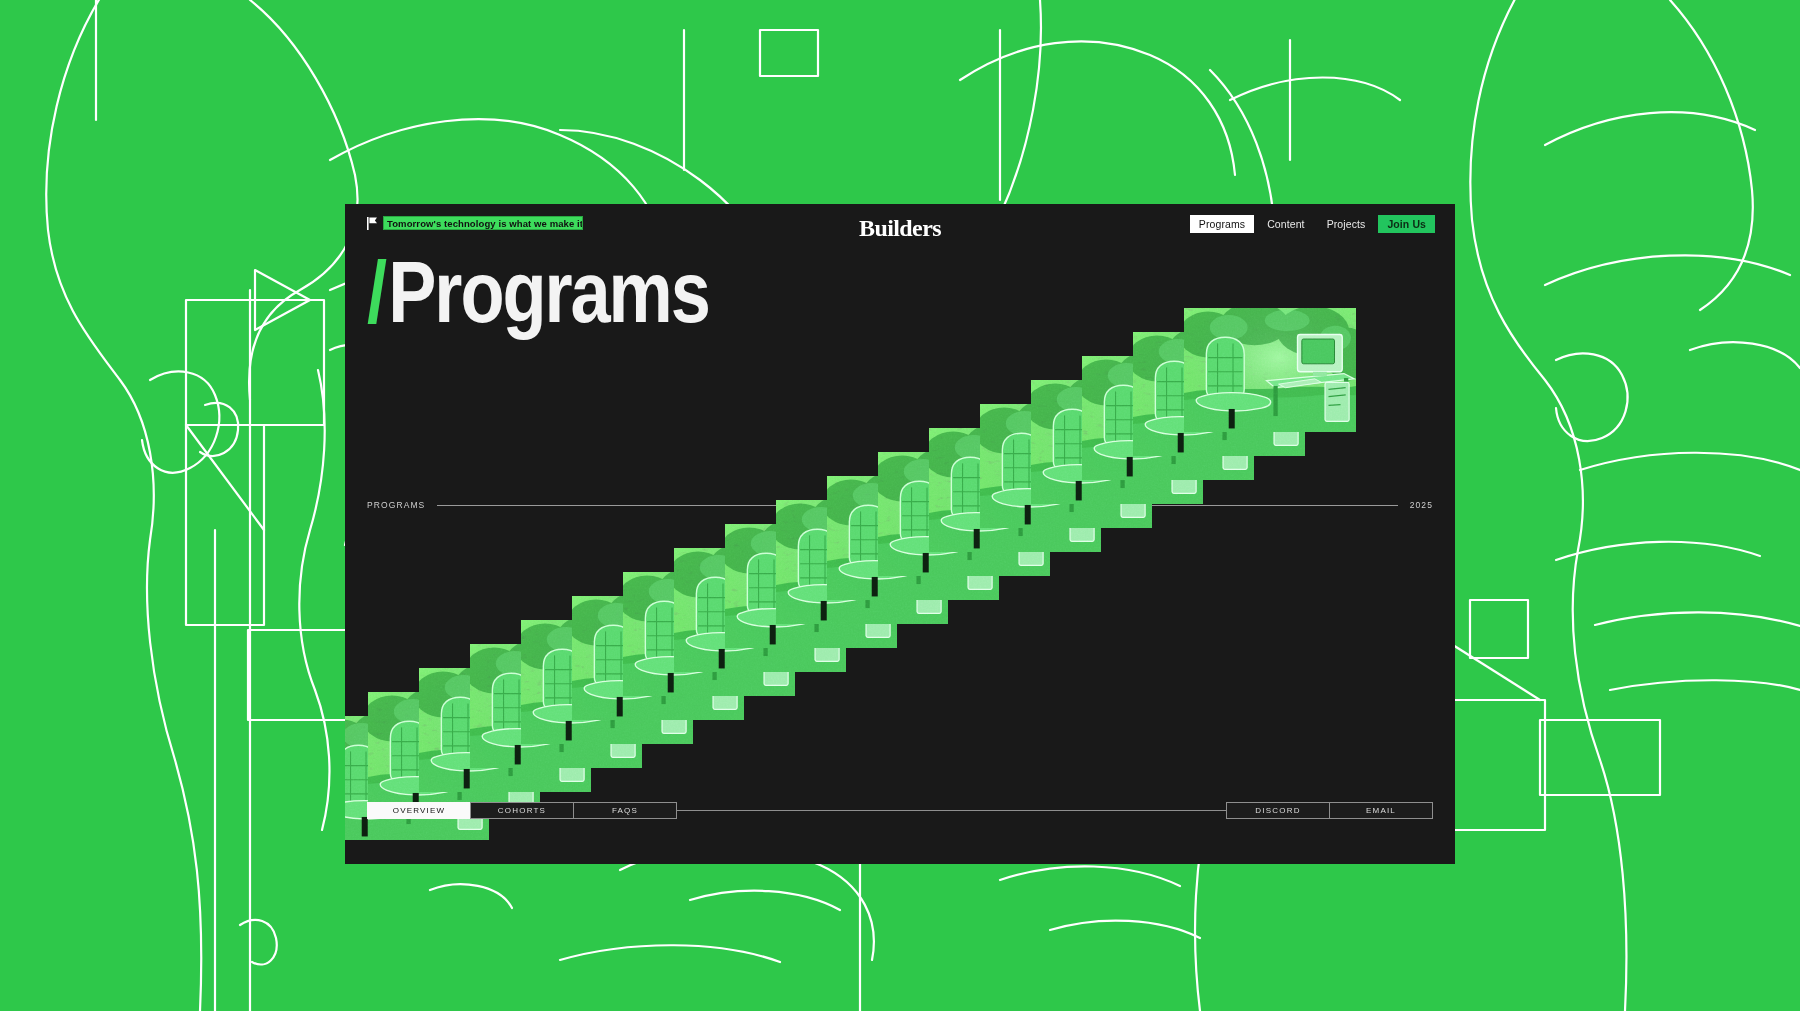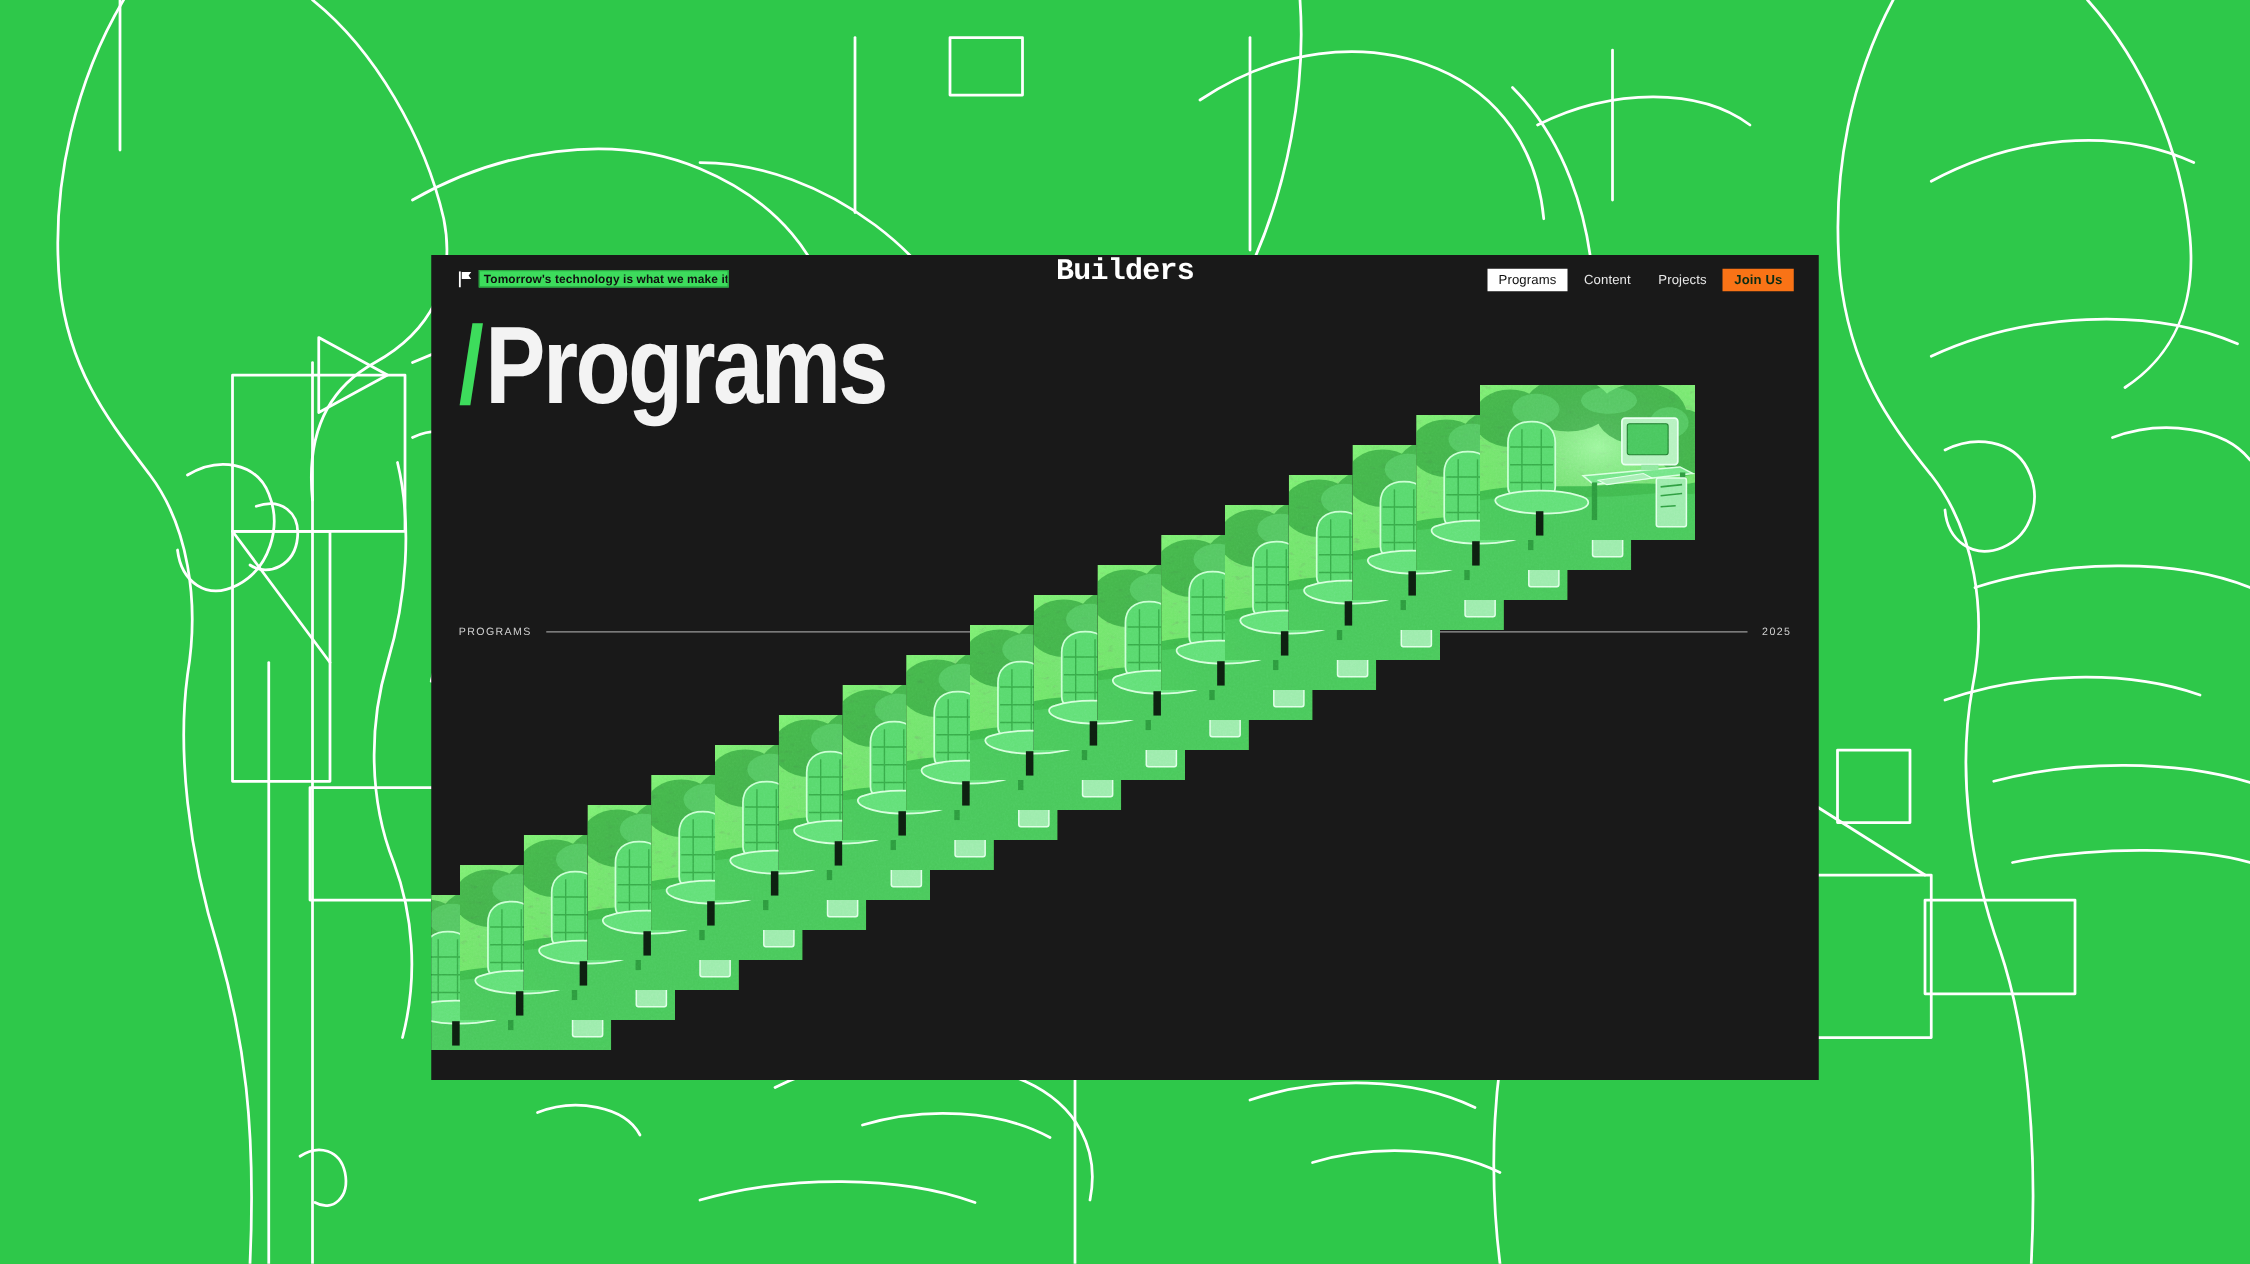--- a/index.html
+++ b/index.html
@@ -53,44 +53,44 @@
   #ticker-track {
     position:absolute; left:3px; top:0;
     white-space:nowrap;
     font-size:9.5px; line-height:13px;
     color:#101010; font-weight:600;
     letter-spacing:.1px;
   }
   #ticker-track span { padding-right:26px; }
 
   #brand {
-    position:absolute; left:50%; top:2px;
+    position:absolute; left:50%; top:12px;
     transform:translateX(-50%);
     color:#fff;
-    font-family:Liberation Mono, monospace;
+    font-family:Liberation Serif, serif;
     font-weight:700;
     font-size:24px;
     letter-spacing:-0.6px;
     line-height:1;
     font-stretch:condensed;
   }
 
   #nav-right {
     position:absolute; right:20px; top:11px;
     display:flex; align-items:center; gap:4px;
   }
   .nav-link {
     font-size:10.5px; color:#e8e8e8;
     padding:3px 9px;
     letter-spacing:.1px;
     white-space:nowrap;
     cursor:pointer;
   }
   .nav-link.active { background:#ffffff; color:#111; }
-  .nav-link.cta { background:#f97316; color:#0b2c14; font-weight:600; }
+  .nav-link.cta { background:#22c55e; color:#0b2c14; font-weight:600; }
 
   
   #hero-title {
     position:absolute; left:22px; top:48px;
     font-size:88px;
     line-height:.92;
     font-weight:700;
     color:#f3f3f3;
     font-family:"Liberation Sans Narrow","Liberation Sans", sans-serif;
     letter-spacing:-2.5px;
@@ -1876,14 +1876,24 @@
   </div>
 
   <h1 id="hero-title"><span class="slash">/</span><span>Programs</span></h1>
 
   <div id="meta-row">
     <span class="meta-label">PROGRAMS</span>
     <span class="meta-rule"></span>
     <span class="meta-label">2025</span>
   </div>
 
+  <div id="tabbar">
+    <div class="tab active">OVERVIEW</div>
+    <div class="tab">COHORTS</div>
+    <div class="tab">FAQS</div>
+    <div class="tab-gap"></div>
+    <div id="tabbar-right">
+      <div class="tab">DISCORD</div>
+      <div class="tab">EMAIL</div>
+    </div>
+  </div>
 
 </div>
 
 </body></html>

